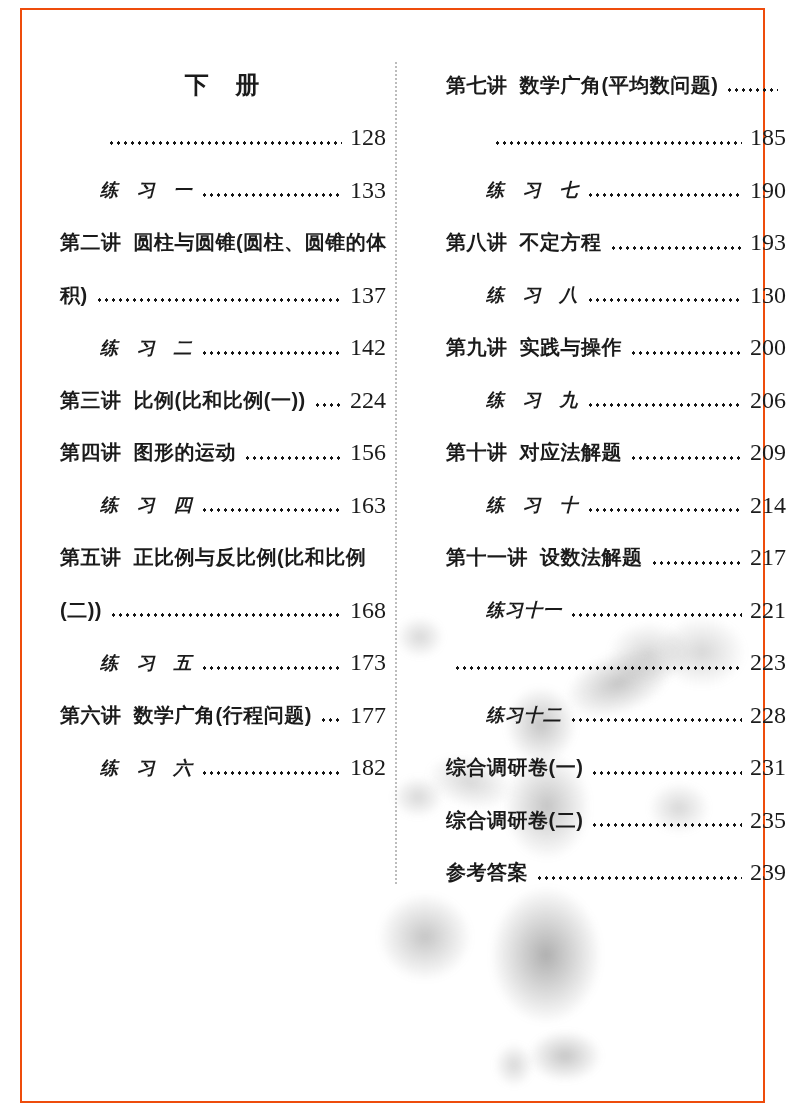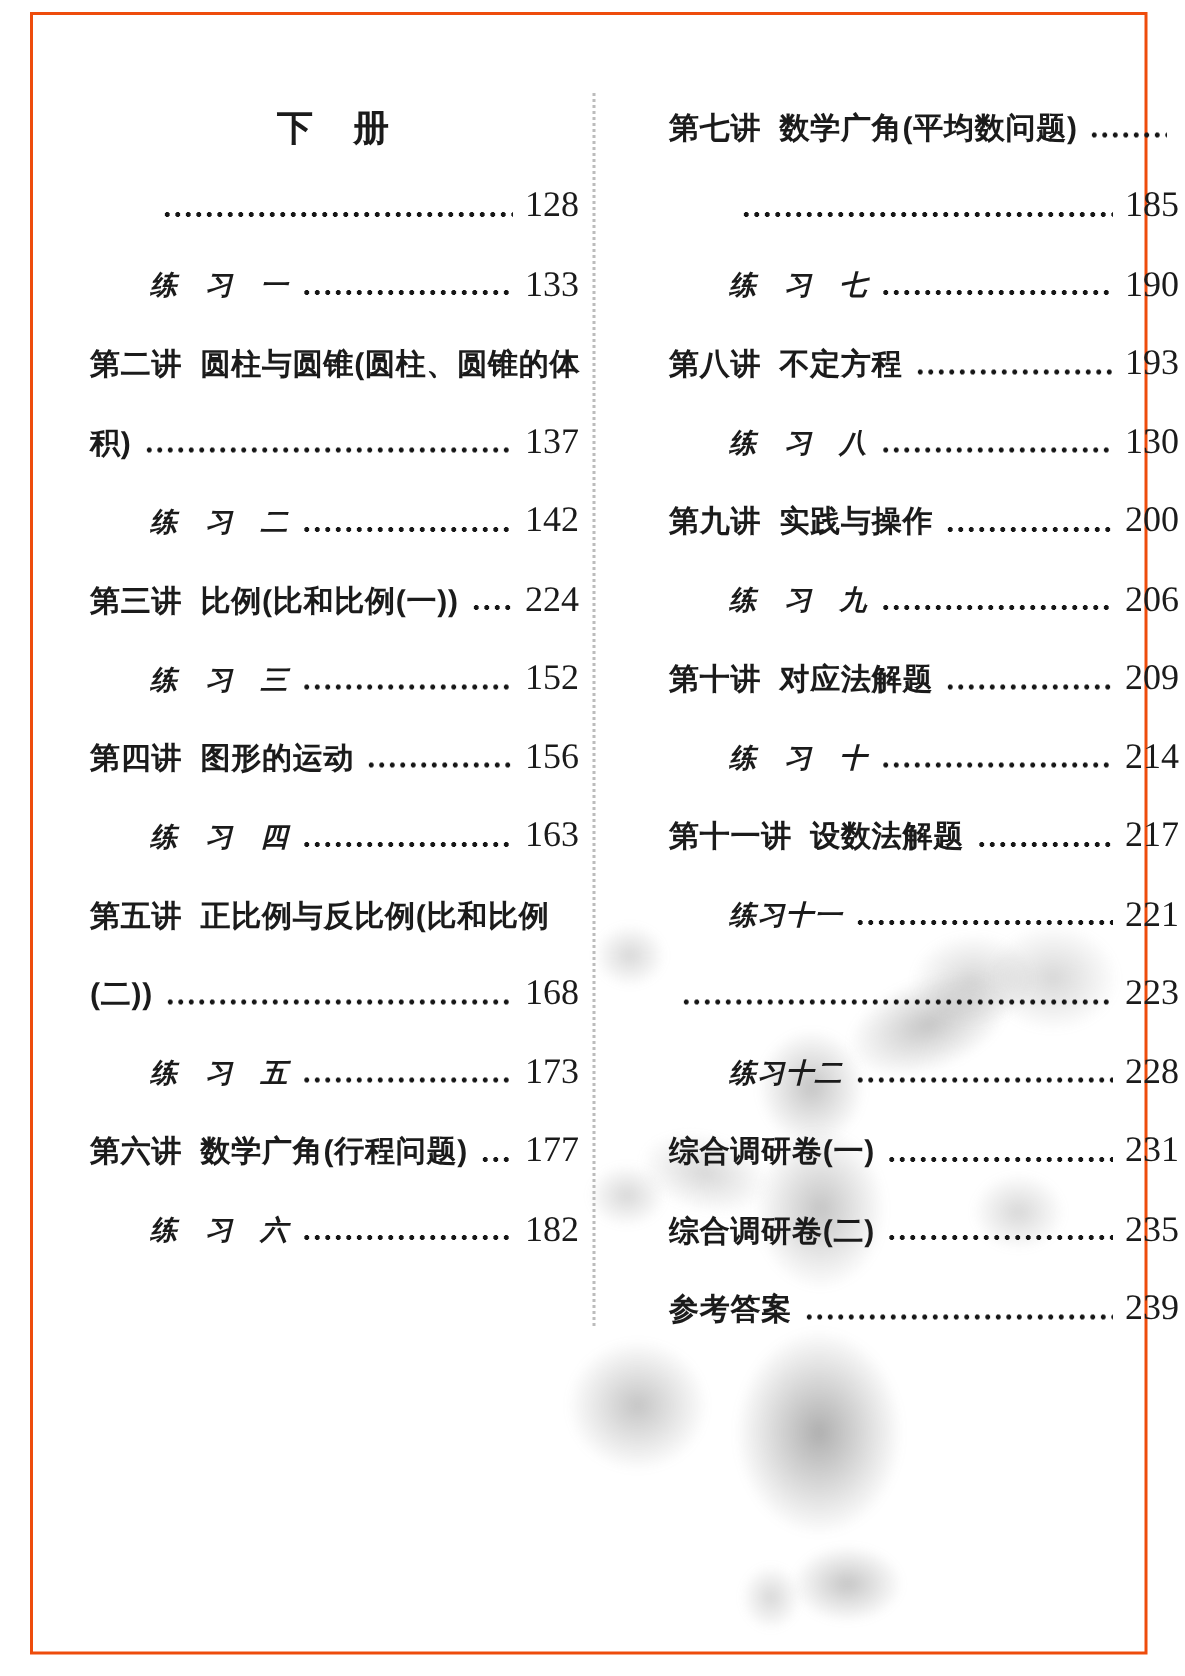--- a/index.html
+++ b/index.html
@@ -143,25 +143,20 @@
       <div class="row indent-1">
         <span class="line-text exercise">练 习 二</span>
         <span class="dots"></span>
         <span class="page-num">142</span>
       </div>
       <div class="row">
         <span class="line-text chapter">第三讲  比例(比和比例(一))</span>
         <span class="dots"></span>
         <span class="page-num">224</span>
       </div>
-      <div class="row indent-1">
-        <span class="line-text exercise">练 习 三</span>
-        <span class="dots"></span>
-        <span class="page-num">152</span>
-      </div>
       <div class="row">
         <span class="line-text chapter">第四讲  图形的运动</span>
         <span class="dots"></span>
         <span class="page-num">156</span>
       </div>
       <div class="row indent-1">
         <span class="line-text exercise">练 习 四</span>
         <span class="dots"></span>
         <span class="page-num">163</span>
       </div>

